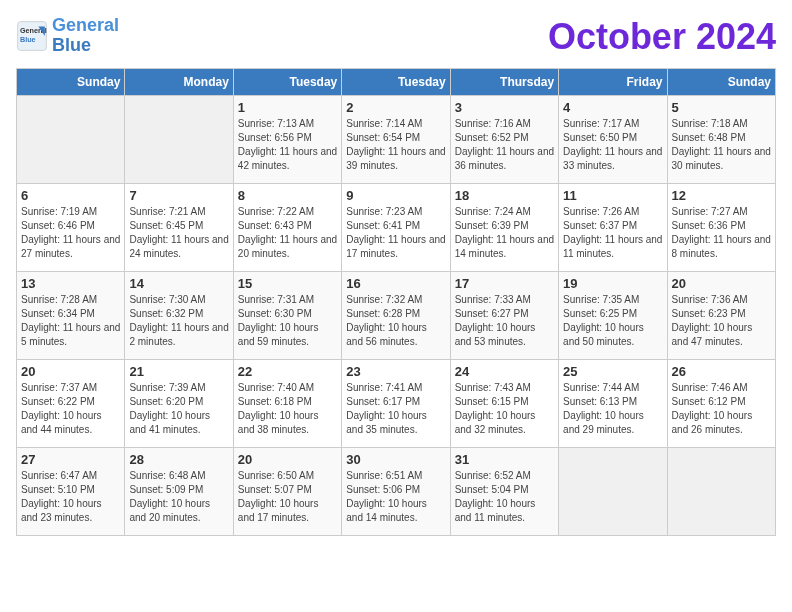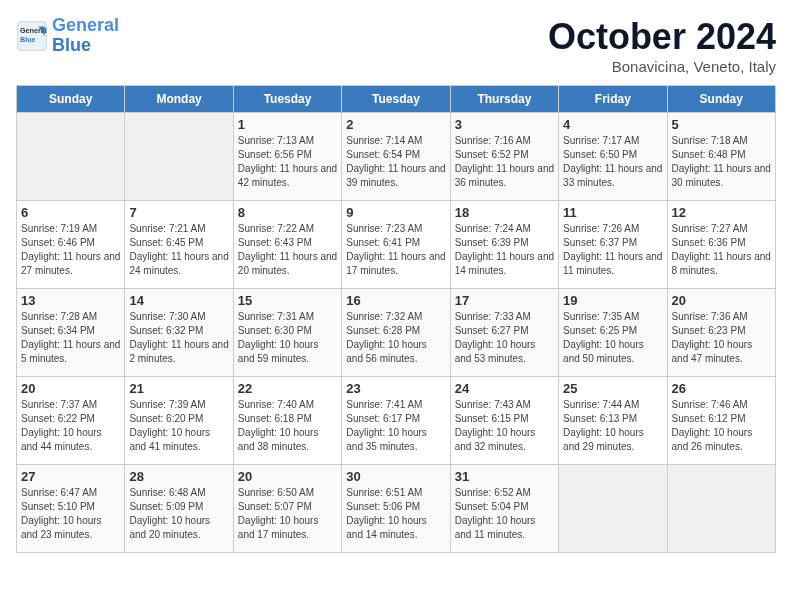--- a/index.html
+++ b/index.html
@@ -33,36 +33,36 @@
     .logo-icon {
       width: 32px;
       height: 32px;
     }
     .title-block {
       text-align: right;
     }
     .month-title {
       font-size: 36px;
       font-weight: bold;
-      color: #0f172a;
+      color: #6d28d9;
     }
     .subtitle {
       font-size: 15px;
       color: #555;
     }
     table {
       width: 100%;
       border-collapse: collapse;
       font-size: 11px;
     }
     thead tr th {
       background-color: #3a7abf;
       color: #fff;
       padding: 6px 4px;
-      text-align: center;
+      text-align: right;
       font-size: 12px;
       font-weight: bold;
       border: 1px solid #ccc;
     }
     tbody tr td {
       border: 1px solid #ccc;
       vertical-align: top;
       padding: 4px;
       height: 88px;
       width: 108px;
@@ -98,21 +98,20 @@
       <text x="5" y="28" font-family="Arial" font-weight="bold" font-size="9" fill="#3a7abf">Blue</text>
       <polygon points="28,8 36,20 36,8" fill="#3a7abf"></polygon>
     </svg>
     <div class="logo-text">
       <div><span>General</span></div>
       <div style="color:#3a7abf;">Blue</div>
     </div>
   </div>
   <div class="title-block">
     <div class="month-title">October 2024</div>
-    <div class="subtitle">Bonavicina, Veneto, Italy</div>
   </div>
 </div>
 
 <table>
   <thead>
     <tr>
     <th>Sunday</th>
         <th>Monday</th>
         <th>Tuesday</th>
         <th>Tuesday</th>

